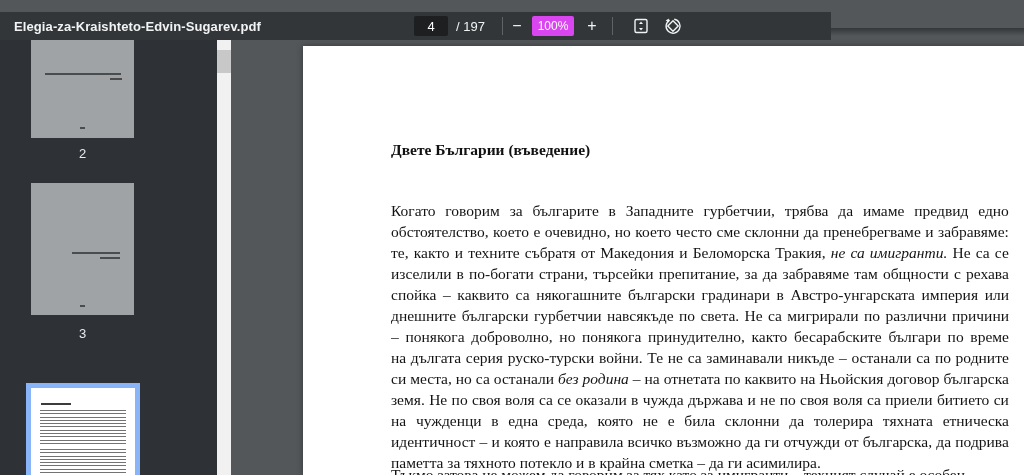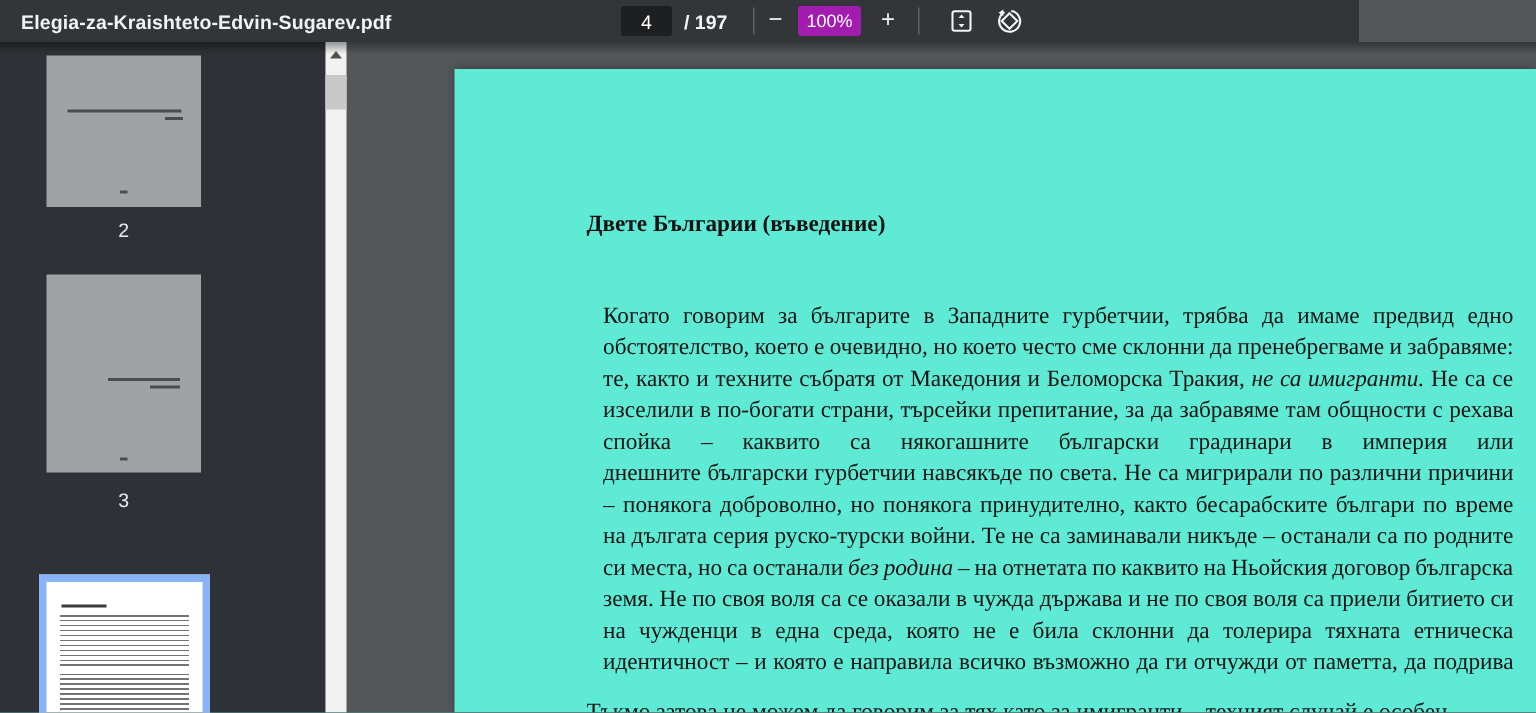--- a/index.html
+++ b/index.html
@@ -1,35 +1,35 @@
 <!DOCTYPE html>
 <html><head>
 <meta charset="utf-8">
 <style>
   * { margin:0; padding:0; box-sizing:border-box; }
   html,body { width:1024px; height:475px; overflow:hidden; background:#53575a;
               font-family:"Liberation Sans", sans-serif; }
   #app { position:relative; width:1024px; height:475px; }
 
   
-  .toolbar { position:absolute; left:0; top:0; width:906px; height:28px;
+  .toolbar { position:absolute; left:0; top:12px; width:831px; height:28px;
              background:#323639; z-index:30; display:flex; align-items:center;padding-left:24px; }
   .filename { position:absolute; left:14px; top:0; height:28px; display:flex; align-items:center;
               color:#f1f3f4; font-size:13px; font-weight:600; letter-spacing:.1px; }
   .page-box { position:absolute; left:414px; top:4px; width:34px; height:20px;
               background:#1d1f21; border:none; border-radius:2px; color:#fff;
               font-size:13px; text-align:center; font-family:"Liberation Sans",sans-serif; }
   .page-count { position:absolute; left:456px; top:0; height:28px; display:flex; align-items:center;
-                color:#f1f3f4; font-size:13px;font-weight:bold; }
+                color:#f1f3f4; font-size:13px; }
   .tb-sep { position:absolute; top:5px; width:1px; height:18px; background:#5f6368; }
   .tb-btn { position:absolute; top:0; height:28px; width:24px; display:flex; align-items:center;
             justify-content:center; color:#f1f3f4; font-size:16px; cursor:pointer;
             background:transparent; border:none; }
   .zoom-box { position:absolute; left:532px; top:4px; width:42px; height:20px;
-              background:#a21caf; border:none; border-radius:2px; color:#fff;
+              background:#d946ef; border:none; border-radius:2px; color:#fff;
               font-size:12px; text-align:center; font-family:"Liberation Sans",sans-serif; }
   .tb-icon { position:absolute; top:5px; width:18px; height:18px; cursor:pointer; }
 
   
   .top-shadow { position:absolute; left:0; top:28px; width:1024px; height:8px;
                 background:linear-gradient(rgba(0,0,0,.38), rgba(0,0,0,0)); z-index:25;
                 pointer-events:none; }
 
   
   .sidebar { position:absolute; left:0; top:28px; width:217px; height:447px;
@@ -48,28 +48,28 @@
   .sb-scroll { position:absolute; left:217px; top:28px; width:14px; height:447px;
                background:#f1f1f1; z-index:12; }
   .sb-up { position:absolute; left:0; top:0; width:14px; height:16px; display:flex;
            align-items:center; justify-content:center; cursor:pointer; }
   .sb-up::after { content:""; width:0; height:0; border-left:4px solid transparent;
                   border-right:4px solid transparent; border-bottom:5px solid #505050; }
   .sb-thumb { position:absolute; left:0; top:22px; width:14px; height:23px; background:#c8c8c8; cursor:pointer; }
 
   
   .viewer { position:absolute; left:231px; top:28px; width:793px; height:447px; background:#53575a; }
-  .page { position:absolute; left:303px; top:46px; width:721px; height:429px; background:#5eead4;
+  .page { position:absolute; left:303px; top:46px; width:721px; height:429px; background:#ffffff;
           box-shadow:0 0 6px rgba(0,0,0,.35); z-index:5; }
   .doc-heading { position:absolute; left:88px; top:95px;
                  font-family:"Liberation Serif", serif; font-weight:700; font-size:15.5px; color:#111; }
   .paragraph { position:absolute; left:88px; top:156px; width:618px;
                font-family:"Liberation Serif", serif; font-size:15.5px; color:#141414; }
   .para-line { display:flex; justify-content:space-between; height:21px; white-space:nowrap;
-               align-items:baseline; overflow:hidden;margin-left:11px; }
+               align-items:baseline; overflow:hidden; }
   .para-line.last { display:block; }
   .para-line span { flex:0 0 auto; }
   .it { font-style:italic; }
   .partial-line { position:absolute; left:88px; top:420px; width:618px; height:9px; overflow:hidden;
                   font-family:"Liberation Serif", serif; font-size:15.5px; color:#141414;
                   white-space:nowrap; }
 
   svg { display:block; }
 </style>
 </head>
@@ -207,20 +207,21 @@
         </div>
         <div class="para-line">
           <span>спойка</span>
           <span>–</span>
           <span>каквито</span>
           <span>са</span>
           <span>някогашните</span>
           <span>български</span>
           <span>градинари</span>
           <span>в</span>
+          <span>Австро-унгарската</span>
           <span>империя</span>
           <span>или</span>
         </div>
         <div class="para-line">
           <span>днешните</span>
           <span>български</span>
           <span>гурбетчии</span>
           <span>навсякъде</span>
           <span>по</span>
           <span>света.</span>
@@ -323,21 +324,22 @@
           <span>и</span>
           <span>която</span>
           <span>е</span>
           <span>направила</span>
           <span>всичко</span>
           <span>възможно</span>
           <span>да</span>
           <span>ги</span>
           <span>отчужди</span>
           <span>от</span>
-          <span>паметта,</span>
+          <span>българска,</span>
           <span>да</span>
           <span>подрива</span>
         </div>
+        <div class="para-line last"><span>паметта за тяхното потекло и в крайна сметка – да ги асимилира.</span></div>
       </div>
     <div class="partial-line">Тъкмо затова не можем да говорим за тях като за имигранти – техният случай е особен</div>
   </div>
 
 </div>
 
 </body></html>

